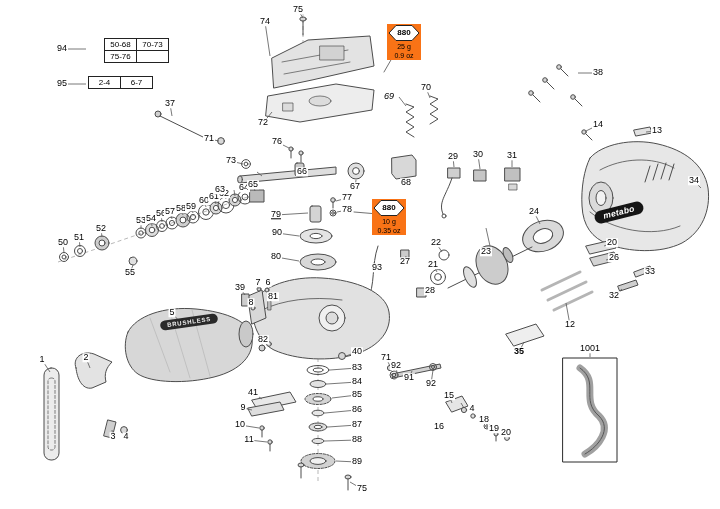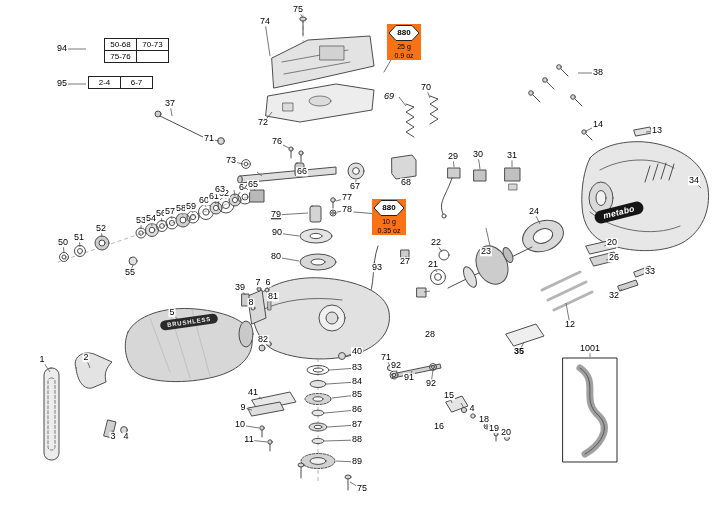--- a/index.html
+++ b/index.html
@@ -374,21 +374,21 @@
     <div class="part-label" style="left: 484px; top: 420px;">18</div>
     <div class="part-label" style="left: 494px; top: 429px;">19</div>
     <div class="part-label" style="left: 506px; top: 433px;">20</div>
     <div class="part-label" style="left: 433px; top: 265px;">21</div>
     <div class="part-label" style="left: 436px; top: 243px;">22</div>
     <div class="part-label" style="left: 486px; top: 228px; margin-top: 24px;">23</div>
     <div class="part-label" style="left: 534px; top: 212px;">24</div>
     <div class="part-label" style="left: 612px; top: 243px;">20</div>
     <div class="part-label" style="left: 614px; top: 258px;">26</div>
     <div class="part-label" style="left: 405px; top: 262px;">27</div>
-    <div class="part-label" style="left: 430px; top: 291px; margin-top: 44px;">28</div>
+    <div class="part-label" style="left: 430px; top: 291px;">28</div>
     <div class="part-label" style="left: 453px; top: 157px;">29</div>
     <div class="part-label" style="left: 478px; top: 155px;">30</div>
     <div class="part-label" style="left: 512px; top: 156px;">31</div>
     <div class="part-label" style="left: 614px; top: 296px;">32</div>
     <div class="part-label" style="left: 650px; top: 272px;">33</div>
     <div class="part-label" style="left: 694px; top: 181px;">34</div>
     <div class="part-label" style="left: 519px; top: 352px; font-weight: bold;">35</div>
     <div class="part-label" style="left: 170px; top: 104px;">37</div>
     <div class="part-label" style="left: 598px; top: 73px;">38</div>
     <div class="part-label" style="left: 240px; top: 288px;">39</div>

